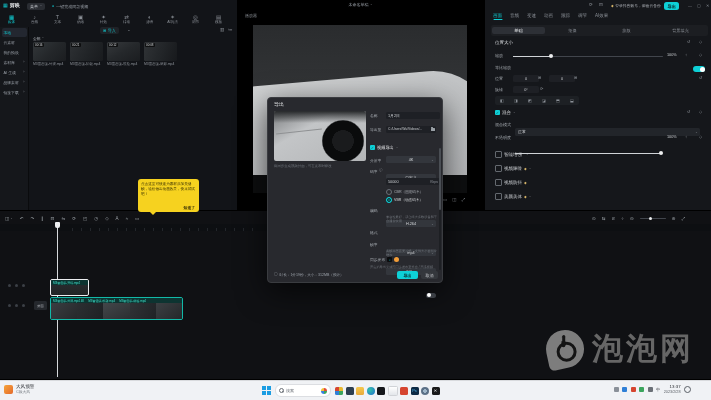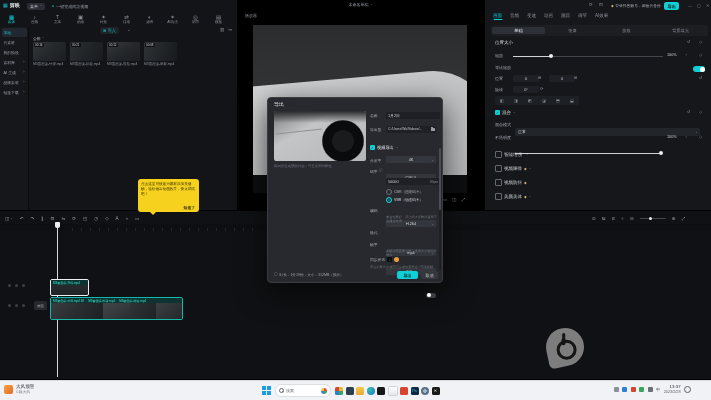--- a/index.html
+++ b/index.html
@@ -502,20 +502,21 @@
       </div>
     </div>
 
     <div class="ab fx" style="left:546px;top:328px;gap:8px;z-index:60;">
       <div style="position:relative;width:38px;height:38px;background:#7d7d7d;border-radius:50% 50% 50% 14%;transform:rotate(-12deg);">
         <div style="position:absolute;left:10px;top:12px;width:14px;height:14px;border:3.5px solid #151515;border-radius:50%;transform:rotate(12deg);"></div>
         <div style="position:absolute;left:17px;top:6px;width:4px;height:11px;background:#151515;border-radius:2px;transform:rotate(12deg);"></div>
         <div style="position:absolute;left:15px;top:7px;width:8px;height:4px;background:#7d7d7d;transform:rotate(12deg);"></div>
         <div style="position:absolute;left:17.5px;top:5px;width:3px;height:11px;background:#151515;border-radius:2px;transform:rotate(12deg);"></div>
       </div>
+      <span style="font-size:31px;font-weight:bold;color:#666;letter-spacing:3px;font-family:'Liberation Sans','DejaVu Sans',sans-serif;">泡泡网</span>
     </div>
   </div>
 
   <div class="ab" style="left:0;top:380px;width:711px;height:20px;background:#f0f2f5;border-top:0.5px solid #d8dadd;">
 
     <div class="ab fx" style="left:4px;top:3px;gap:3px;">
       <div style="width:9px;height:9px;border-radius:2px;background:linear-gradient(135deg,#f6a53a,#e4692c);"></div>
       <div>
         <div style="font-size:4.6px;color:#2b2e33;">大风预警</div>
         <div style="font-size:3.8px;color:#7b8087;">C级大风</div>

